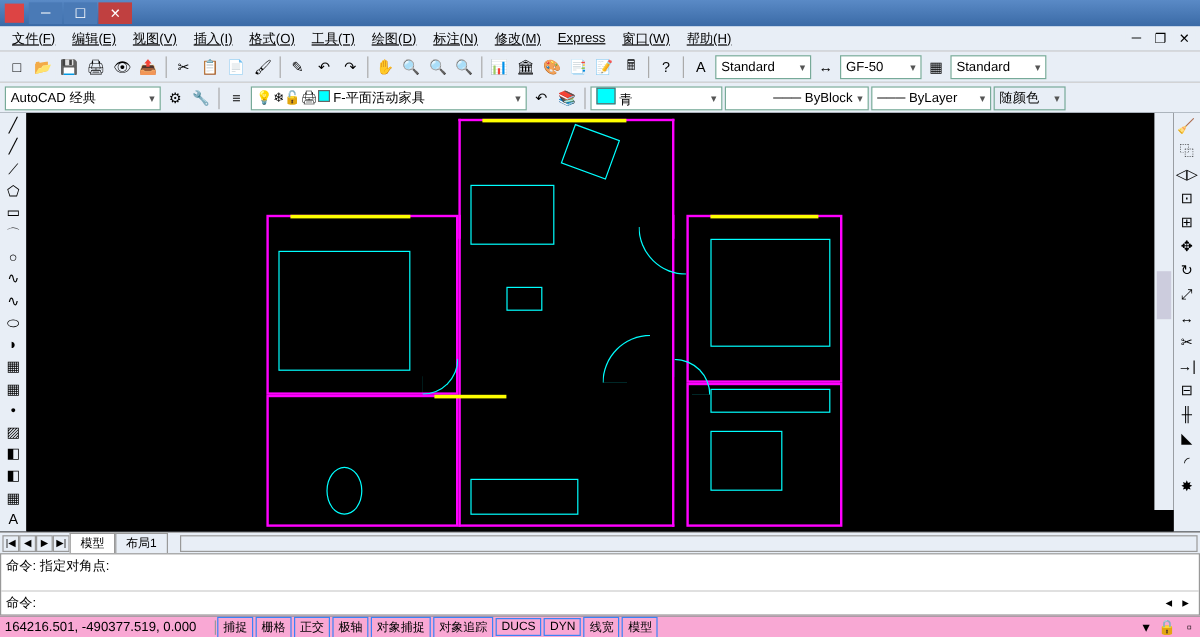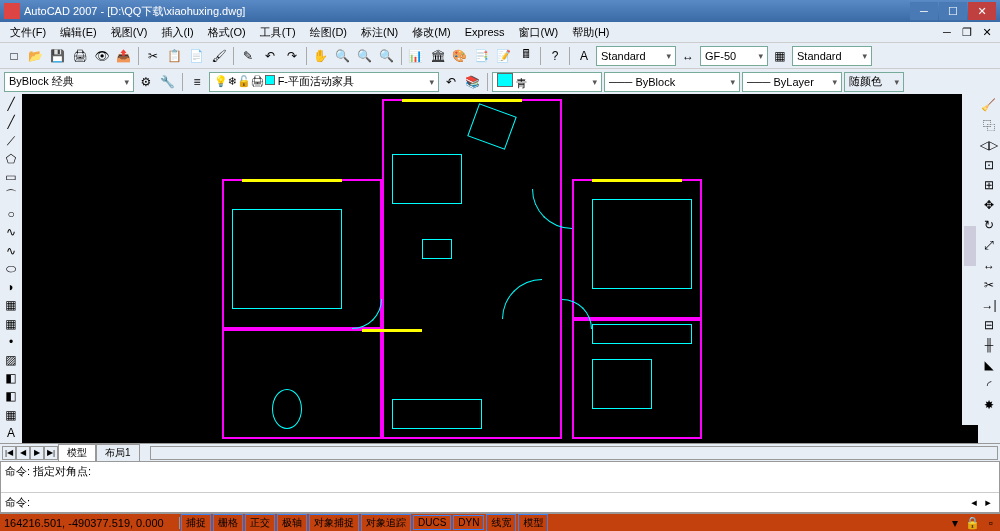--- a/index.html
+++ b/index.html
@@ -4,53 +4,52 @@
 <style>
 * { margin: 0; padding: 0; box-sizing: border-box; font-family: "Microsoft YaHei", SimSun, sans-serif; font-size: 11px; }
 body { width: 1000px; height: 531px; background: #c0d4ee; overflow: hidden; display: flex; flex-direction: column; }
 .titlebar { height: 22px; background: linear-gradient(#5a8ac6, #3a6aa6); color: #fff; display: flex; align-items: center; padding: 0 4px; }
 .titlebar .icon { width: 16px; height: 16px; background: #d44; margin-right: 4px; }
 .titlebar .title { flex: 1; }
 .winbtns { display: flex; gap: 1px; }
 .winbtn { width: 28px; height: 18px; background: #4a7ab6; color: #fff; display: flex; align-items: center; justify-content: center; cursor: pointer; }
 .winbtn.close { background: #c04040; }
 .menubar { height: 20px; background: #e8eef6; display: flex; align-items: center; padding: 0 4px; gap: 2px; }
-.menuitem { padding: 2px 6px; cursor: pointer; }
+.menuitem { padding: 2px 6px; cursor: pointer; text-decoration: underline; }
 .toolbar { height: 26px; background: #e8eef6; border-top: 1px solid #ccc; display: flex; align-items: center; padding: 2px 4px; gap: 2px; }
 .tbtn { width: 20px; height: 20px; background: #e8eef6; border: 1px solid transparent; display: flex; align-items: center; justify-content: center; cursor: pointer; font-size: 12px; }
 .tsep { width: 1px; height: 18px; background: #aaa; margin: 0 2px; }
 .tcombo { height: 20px; border: 1px solid #7a9; background: #fff; padding: 0 4px; display: flex; align-items: center; justify-content: space-between; gap: 4px; }
 .tcombo .arrow { font-size: 9px; color: #555; }
 .main { flex: 1; display: flex; background: #000; position: relative; overflow: hidden; }
 .lefttools, .righttools { width: 22px; background: #e8eef6; display: flex; flex-direction: column; align-items: center; padding: 2px 0; gap: 2px; }
 .sidebtn { width: 18px; height: 18px; display: flex; align-items: center; justify-content: center; cursor: pointer; font-size: 12px; }
 .canvas { flex: 1; background: #000; position: relative; }
 .tabs { height: 18px; background: #e8eef6; display: flex; align-items: center; padding: 0 2px; gap: 0; border-top: 1px solid #999; }
 .tab { padding: 1px 8px; background: #e8eef6; border: 1px solid #999; border-bottom: none; font-size: 10px; cursor: pointer; }
 .tab.active { background: #fff; }
 .navbtn { width: 14px; height: 14px; border: 1px solid #999; display: flex; align-items: center; justify-content: center; font-size: 8px; cursor: pointer; }
 .cmdwin { height: 52px; background: #fff; border: 1px solid #999; display: flex; flex-direction: column; font-family: SimSun, monospace; font-size: 12px; }
 .cmdhist { flex: 1; padding: 2px 4px; overflow: hidden; }
 .cmdline { padding: 2px 4px; border-top: 1px solid #ccc; display: flex; align-items: center; }
-.statusbar { height: 18px; background: #c2410c; display: flex; align-items: center; font-size: 11px; border-top: 1px solid #999; }
+.statusbar { height: 18px; background: #f9a8d4; display: flex; align-items: center; font-size: 11px; border-top: 1px solid #999; }
 .coords { width: 180px; padding: 0 4px; border-right: 1px solid #999; }
 .sbtn { padding: 1px 4px; border: 1px solid #3b82f6; margin: 0 1px; cursor: pointer; font-size: 10px; }
 .colorswatch { width: 16px; height: 14px; border: 1px solid #666; display: inline-block; }
 
 .plan { position: absolute; left: 200px; top: 5px; width: 480px; height: 340px; }
 .wall { position: absolute; border: 2px solid magenta; }
 .furn { position: absolute; border: 1px solid cyan; }
 .win { position: absolute; background: yellow; height: 3px; }
 </style>
 </head>
 <body>
 
 <div class="titlebar">
   <div class="icon"></div>
-  <span class="title"><span>AutoCAD 2007</span> - <span>[D:\QQ下载\xiaohuxing.dwg]</span></span>
   <div class="winbtns">
     <div class="winbtn">─</div>
     <div class="winbtn">☐</div>
     <div class="winbtn close">✕</div>
   </div>
 </div>
 
 <div class="menubar">
   <div class="menuitem">文件(F)</div>
   <div class="menuitem">编辑(E)</div>
@@ -113,39 +112,39 @@
     </div>
   <div class="tbtn">▦</div>
   <div class="tcombo" style="width:80px">
       <span>Standard</span>
       <span class="arrow">▾</span>
     </div>
 </div>
 
 <div class="toolbar">
   <div class="tcombo" style="width:130px">
-      <span>ByBlock 经典</span>
+      <span>AutoCAD 经典</span>
       <span class="arrow">▾</span>
     </div>
   <div class="tbtn">⚙</div>
   <div class="tbtn">🔧</div>
   <div class="tsep"></div>
   <div class="tbtn">≡</div>
   <div class="tcombo" style="width:230px">
     <span>💡❄🔓🖨<span style="display:inline-block;width:10px;height:10px;background:cyan;border:1px solid #666"></span> <span>F-平面活动家具</span></span>
       <span class="arrow">▾</span>
   </div>
   <div class="tbtn">↶</div>
   <div class="tbtn">📚</div>
   <div class="tsep"></div>
   <div class="tcombo" style="width:110px">
       <span><span class="colorswatch" style="background:cyan"></span> <span>青</span></span>
       <span class="arrow">▾</span>
     </div>
-  <div class="tcombo" style="width:136px;">
+  <div class="tcombo" style="width:120px;justify-content:flex-end">
       <span>─── <span>ByBlock</span></span>
       <span class="arrow">▾</span>
     </div>
   <div class="tcombo" style="width:100px;justify-content:space-between">
       <span>─── <span>ByLayer</span></span>
       <span class="arrow">▾</span>
     </div>
   <div class="tcombo" style="width:60px;background:#e8eef6">
       <span>随颜色</span>
       <span class="arrow">▾</span>

